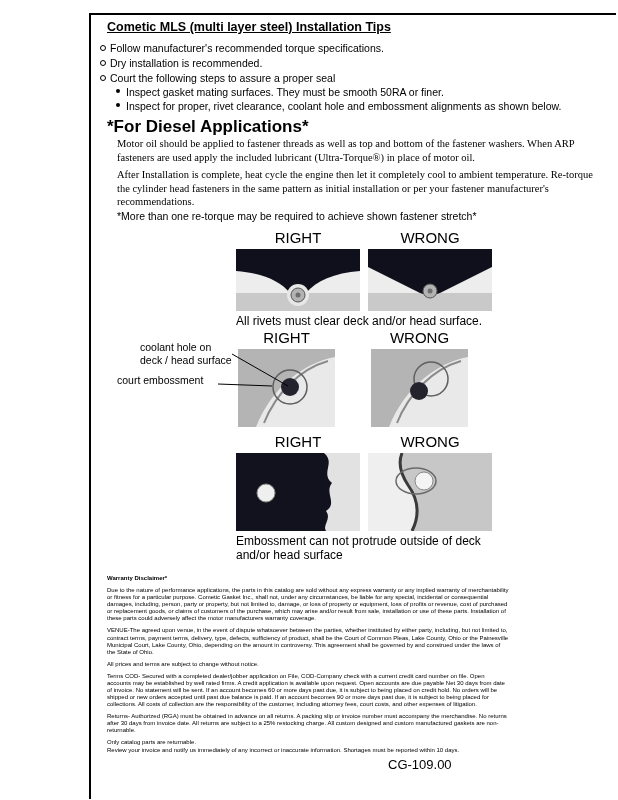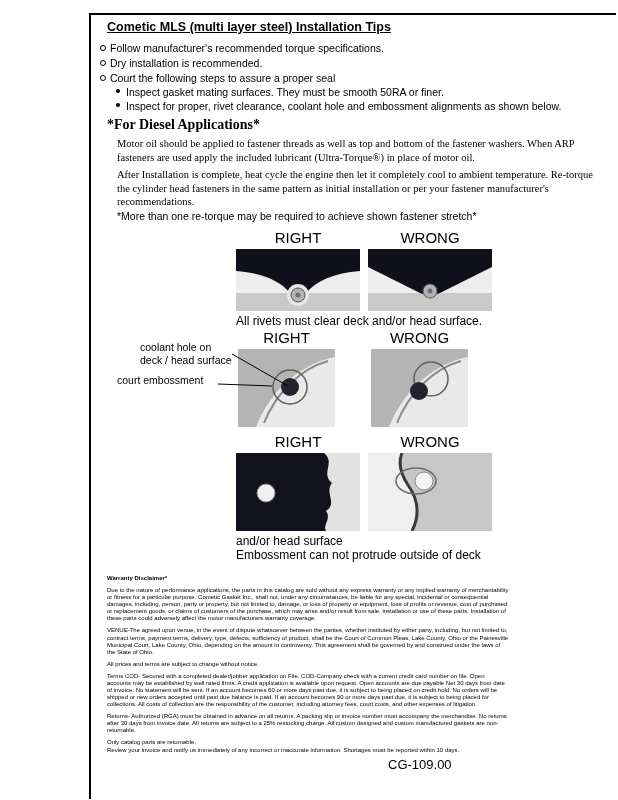--- a/index.html
+++ b/index.html
@@ -15,21 +15,21 @@
   .title{
     position:absolute;left:107px;top:20px;margin:0;
     font-size:12.5px;font-weight:bold;text-decoration:underline;
   }
   .bullets{position:absolute;left:99px;top:42px;font-size:10.5px;width:480px;}
   .b1{position:relative;padding-left:11px;margin-bottom:2px;line-height:1.22;}
   .b1::before{content:"";position:absolute;left:1px;top:3px;width:4px;height:4px;border:1px solid #000;border-radius:50%;}
   .sub{padding-left:17px;}
   .b2{position:relative;padding-left:10px;margin-bottom:1px;line-height:1.18;}
   .b2::before{content:"";position:absolute;left:0;top:3px;width:4px;height:4px;background:#000;border-radius:50%;}
-  .h2{position:absolute;left:107px;top:117px;font-size:14px;font-weight:bold;font-family:Liberation Serif, serif;}
+  .h2{position:absolute;left:107px;top:117px;font-size:17px;font-weight:bold;}
   .para{position:absolute;left:117px;width:478px;margin:0;font-size:10.5px;line-height:1.3;font-family:Liberation Serif, serif;}
   .p1{top:137px;}
   .p2{top:168px;}
   .note{position:absolute;left:117px;top:210px;font-size:10.5px;}
   .drow{position:absolute;}
   .row1{left:236px;top:230px;}
   .row2{left:238px;top:330px;}
   .row3{left:236px;top:434px;}
   .dheads{display:flex;margin-bottom:2px;}
   .dh{text-align:center;font-size:15px;line-height:1.1;}
@@ -143,22 +143,22 @@
     </svg>
     <svg width="124" height="78" viewBox="0 0 124 78">
       <rect width="124" height="78" fill="#efefef"></rect>
       <path d="M34,0 C30,10 32,20 40,32 C50,46 52,62 44,78 H124 V0 Z" fill="#c7c7c7"></path>
       <path d="M34,0 C30,10 32,20 40,32 C50,46 52,62 44,78" fill="none" stroke="#3a3a3a" stroke-width="3"></path>
       <ellipse cx="48" cy="28" rx="20" ry="13" fill="none" stroke="#6a6a6a" stroke-width="1.5"></ellipse>
       <circle cx="56" cy="28" r="9" fill="#f4f4f4" stroke="#8a8a8a" stroke-width="1"></circle>
     </svg>
   </div>
   <div class="dcap">
+    <div>Embossment can not protrude outside of deck</div>
     <div>and/or head surface</div>
-    <div>Embossment can not protrude outside of deck</div>
   </div>
 </div>
 
 <div class="warranty">
   <div class="wh">Warranty Disclaimer*</div>
   <p class="wp">Due to the nature of performance applications, the parts in this catalog are sold without any express warranty or any implied warranty of merchantability or fitness for a particular purpose. Cometic Gasket Inc., shall not, under any circumstances, be liable for any special, incidental or consequential damages, including, person, party or property, but not limited to, damage, or loss of property or equipment, loss of profits or revenue, cost of purchased or replacement goods, or claims of customers of the purchase, which may arise and/or result from sale, installation or use of these parts. Installation of these parts could adversely affect the motor manufacturers warranty coverage.</p>
   <p class="wp">VENUE-The agreed upon venue, in the event of dispute whatsoever between the parties, whether instituted by either party, including, but not limited to, contract terms, payment terms, delivery, type, defects, sufficiency of product, shall be the Court of Common Pleas, Lake County, Ohio or the Painesville Municipal Court, Lake County, Ohio, depending on the amount in controversy. This agreement shall be governed by and construed under the laws of the State of Ohio.</p>
   <p class="wp">All prices and terms are subject to change without notice.</p>
   <p class="wp">Terms COD- Secured with a completed dealer/jobber application on File, COD-Company check with a current credit card number on file. Open accounts may be established by well rated firms. A credit application is available upon request. Open accounts are due payable Net 30 days from date of invoice. No statement will be sent. If an account becomes 60 or more days past due, it is subject to being placed on credit hold. No orders will be shipped or new orders accepted until past due balance is paid. If an account becomes 90 or more days past due, it is subject to being placed for collections. All costs of collection are the responsibility of the customer, including attorney fees, court costs, and other expenses of litigation.</p>
   <p class="wp">Returns- Authorized (RGA) must be obtained in advance on all returns. A packing slip or invoice number must accompany the merchandise. No returns after 30 days from invoice date. All returns are subject to a 25% restocking charge. All custom designed and custom manufactured gaskets are non-returnable.</p>

